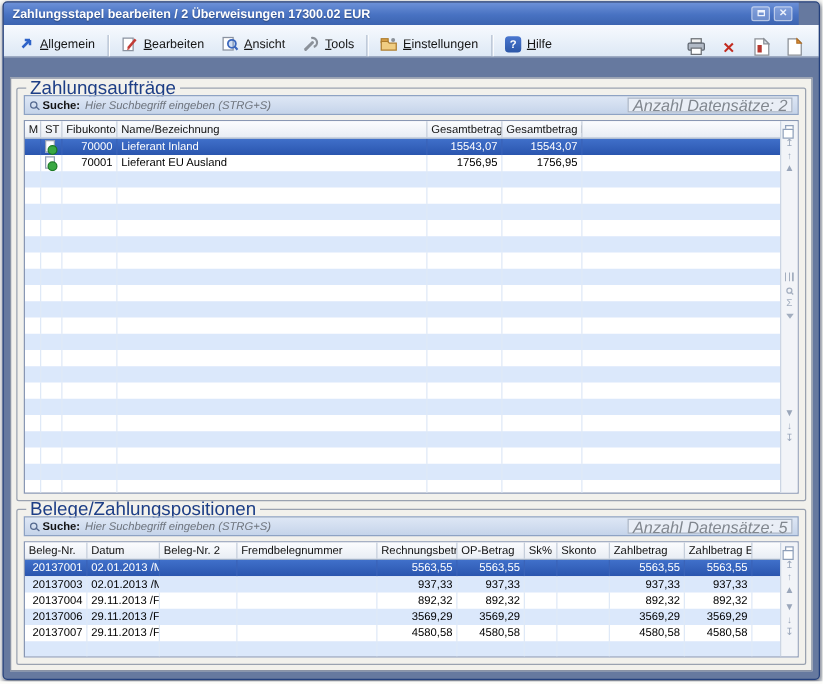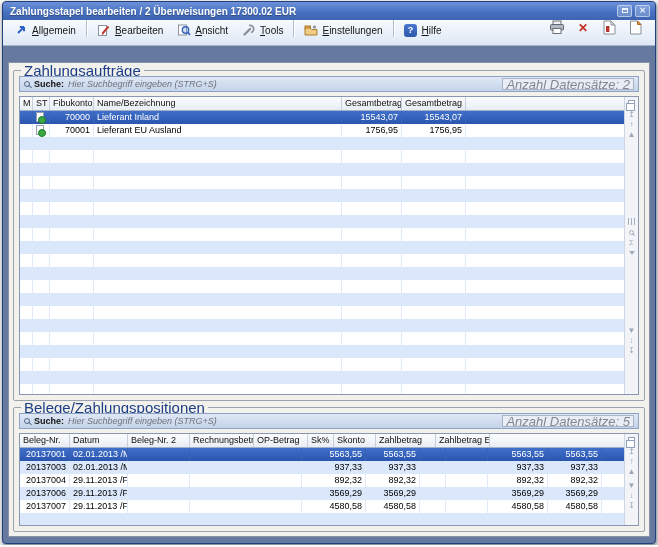--- a/index.html
+++ b/index.html
@@ -1,30 +1,30 @@
 <!DOCTYPE html>
 <html><head>
 <meta charset="utf-8">
 <style>
   html,body{margin:0;padding:0;background:#fbfbf8;font-family:"Liberation Sans",sans-serif;}
   *{box-sizing:border-box;}
   .window{position:relative;width:654px;height:543px;margin:1px 2px;background:#66799f;
     border:1px solid #24407c;border-radius:4px;overflow:hidden;
     box-shadow:0 2px 4px rgba(50,60,85,.5),2px 2px 4px rgba(50,60,85,.35);}
   
-  .titlebar{position:absolute;left:0;top:0;right:0;height:18px;display:flex;align-items:center;
+  .titlebar{position:absolute;left:0;top:0;right:16px;height:18px;display:flex;align-items:center;
     padding:0 5px 0 7px;background:linear-gradient(#6d91d8,#4872c2 55%,#3c64b0);}
   .title{color:#fff;font-size:10px;font-weight:bold;white-space:nowrap;text-shadow:0 1px 1px rgba(0,0,0,.35);}
   .winbtns{margin-left:auto;display:flex;gap:3px;}
   .wbtn{width:15px;height:12px;border-radius:2px;background:rgba(225,235,250,.28);
     border:1px solid rgba(255,255,255,.5);color:#eef3fc;font-size:8px;font-weight:bold;
     line-height:10px;text-align:center;cursor:pointer;}
   .maxglyph{display:inline-block;width:6px;height:5px;border:1px solid #eef3fc;border-top-width:2px;margin-top:2px;}
   
-  .menubar{position:absolute;top:18px;left:0;right:0;height:26px;display:flex;align-items:flex-start;
+  .menubar{position:absolute;top:18px;left:0;right:0;height:26px;display:flex;align-items:flex-end;
     padding:0 4px;background:linear-gradient(#f7fafe,#dde8f5);border-bottom:1px solid #a5b3c8;}
   .mitem{display:flex;align-items:center;gap:4px;padding:2px 6px;font-size:10px;color:#151515;
     border:1px solid transparent;border-radius:2px;cursor:pointer;white-space:nowrap;}
   .msep{width:1px;height:17px;background:#b2bed0;box-shadow:1px 0 0 #ffffff;margin:0 3px;}
   .mi{width:14px;height:14px;display:inline-flex;align-items:center;justify-content:center;}
   .ihelp{width:13px;height:13px;background:linear-gradient(#4a77d0,#2c57a8);border-radius:3px;
     color:#fff;font-size:9px;font-weight:bold;text-align:center;line-height:13px;}
   .tbicons{margin-left:auto;display:flex;gap:10px;align-items:center;padding-right:8px;}
   .tbic{width:16px;height:15px;display:inline-flex;align-items:center;justify-content:center;cursor:pointer;}
   .xglyph{color:#c22b20;font-size:12px;font-weight:bold;line-height:12px;}
@@ -431,20 +431,21 @@
         <span class="sicon"></span>
         <span class="slabel">Suche:</span>
         <span class="sph">Hier Suchbegriff eingeben (STRG+S)</span>
         <span class="scount">Anzahl Datensätze: 5</span>
       </div>
       <div class="tbl t2" id="t2">
         <div class="thead">
             <span class="hc c0">Beleg-Nr.</span>
             <span class="hc c1">Datum</span>
             <span class="hc c2">Beleg-Nr. 2</span>
+            <span class="hc c3">Fremdbelegnummer</span>
             <span class="hc c4">Rechnungsbetrag</span>
             <span class="hc c5">OP-Betrag</span>
             <span class="hc c6">Sk%</span>
             <span class="hc c7">Skonto</span>
             <span class="hc c8">Zahlbetrag</span>
             <span class="hc c9">Zahlbetrag Euro</span>
             <span class="hc cf"></span>
           </div>
         <div class="tbody">
             <div class="trow sel">

